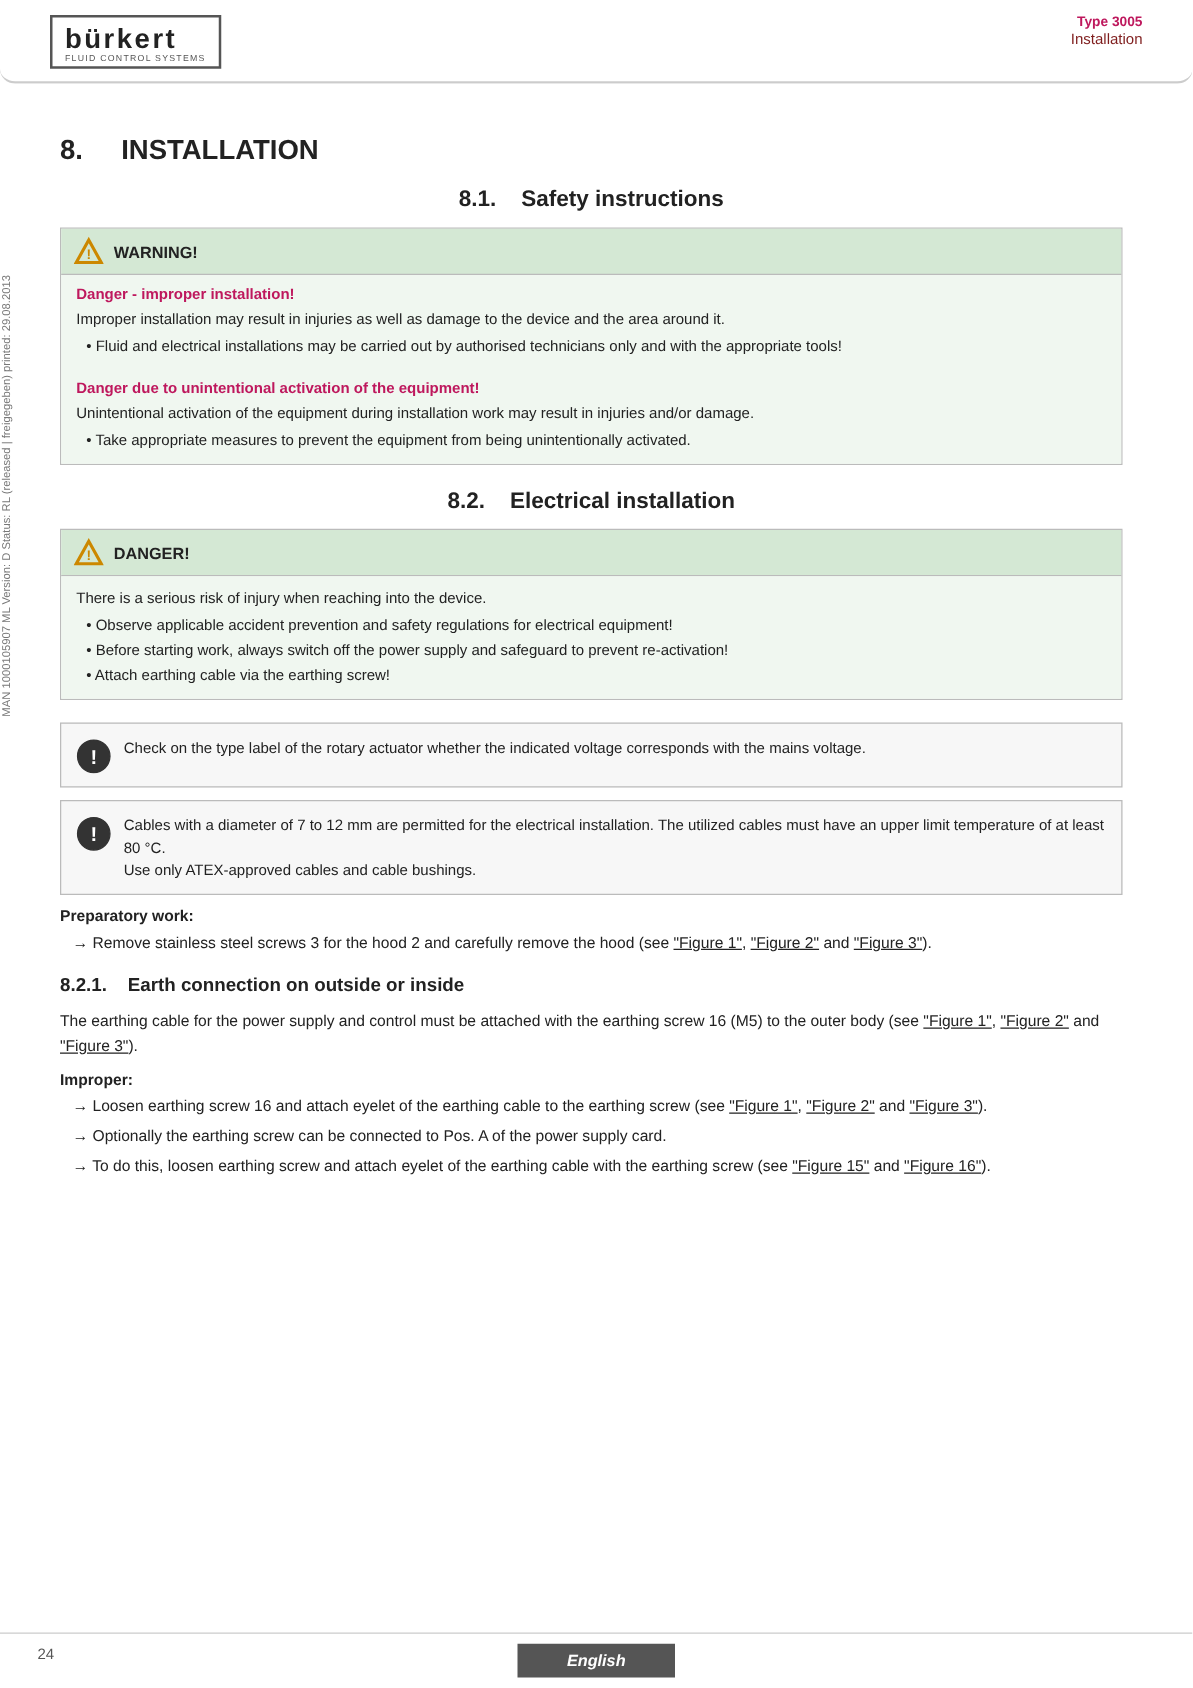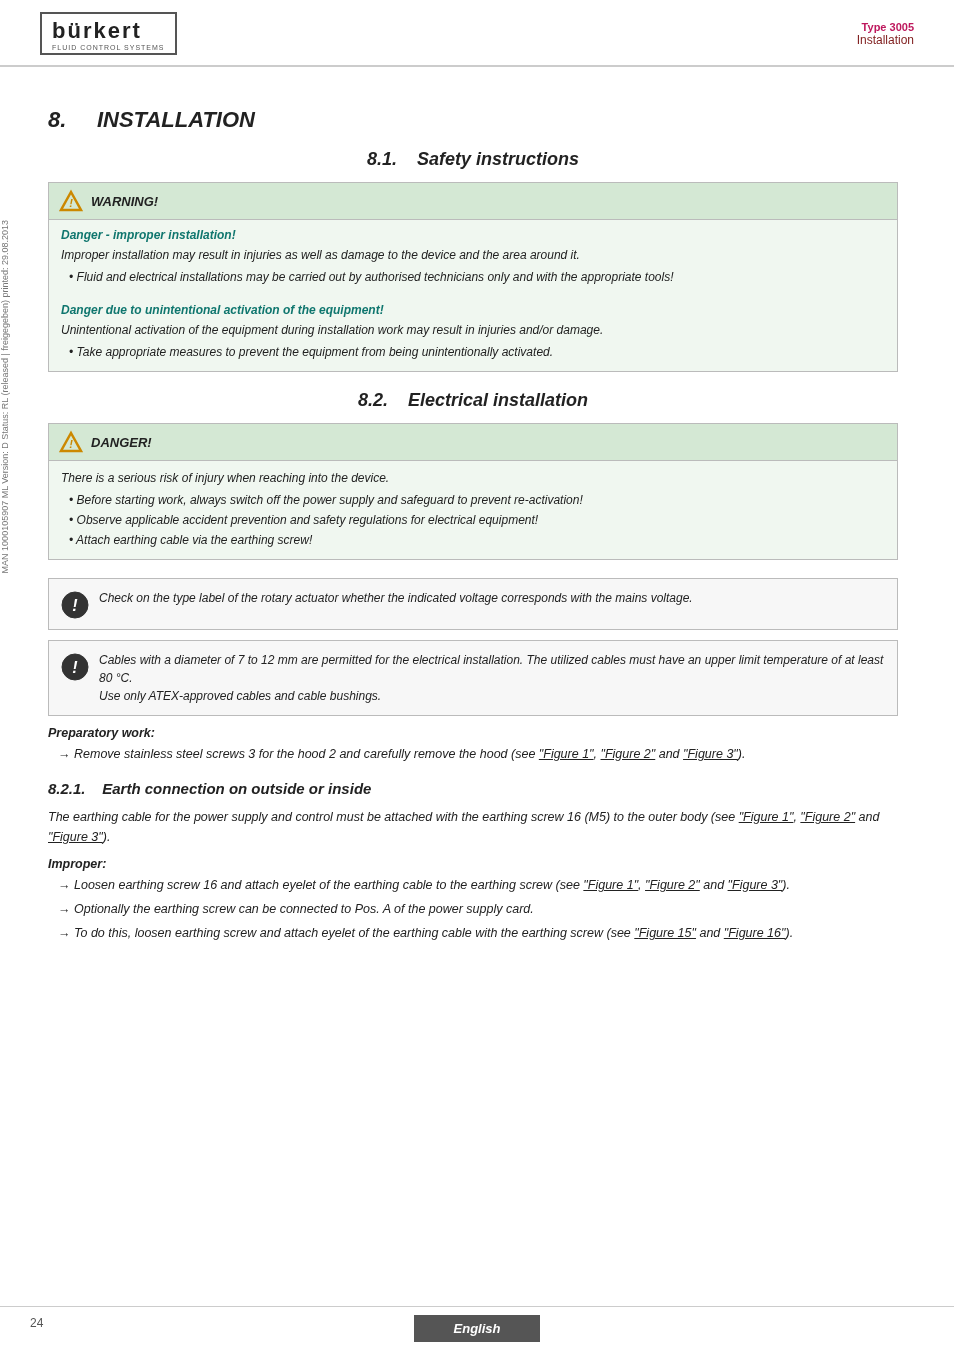--- a/index.html
+++ b/index.html
@@ -9,24 +9,24 @@
       color: #222;
       background: #fff;
       width: 954px;
       min-height: 1350px;
       position: relative;
     }
 
     
     .header {
       display: flex;
-      align-items: center;
       justify-content: space-between;
       padding: 12px 40px 10px 40px;
       border-bottom: 2px solid #ccc;
+      border-radius: 12px;
     }
     .logo-area {
       display: flex;
       flex-direction: column;
       align-items: center;
     }
     .logo-box {
       border: 2px solid #555;
       padding: 4px 10px 2px 10px;
       display: inline-block;
@@ -67,21 +67,20 @@
       font-size: 9px;
       color: #777;
       white-space: nowrap;
       padding-left: 2px;
     }
 
     
     .content {
       padding: 20px 56px 60px 30px;
       margin-left: 18px;
-      font-style: italic;
     }
 
     
     .section-heading {
       font-size: 22px;
       font-weight: bold;
       margin-bottom: 16px;
       margin-top: 20px;
     }
     .subsection-heading {
@@ -118,21 +117,21 @@
       font-size: 13px;
       font-weight: bold;
     }
     .warning-body {
       padding: 8px 12px;
       background: #f0f7f0;
     }
     .warning-subtitle {
       font-weight: bold;
       font-size: 12px;
-      color: #0f766e;
+      color: #be185d;
       margin-bottom: 4px;
     }
     .warning-text {
       font-size: 12px;
       margin-bottom: 4px;
       line-height: 1.5;
     }
     .warning-bullet {
       font-size: 12px;
       margin-left: 8px;
@@ -275,22 +274,22 @@
   <div class="warning-block">
     <div class="warning-header danger-header">
       <svg class="warn-icon" viewBox="0 0 24 24">
         <polygon points="12,3 22,21 2,21" fill="none" stroke="#cc8800" stroke-width="2.5"></polygon>
         <text x="12" y="18" text-anchor="middle" font-size="11" font-weight="bold" fill="#cc8800">!</text>
       </svg>
       <span class="warning-title">DANGER!</span>
     </div>
     <div class="warning-body">
       <div class="warning-text">There is a serious risk of injury when reaching into the device.</div>
+      <div class="warning-bullet">Observe applicable accident prevention and safety regulations for electrical equipment!</div>
       <div class="warning-bullet">Before starting work, always switch off the power supply and safeguard to prevent re-activation!</div>
-      <div class="warning-bullet">Observe applicable accident prevention and safety regulations for electrical equipment!</div>
       <div class="warning-bullet">Attach earthing cable via the earthing screw!</div>
     </div>
   </div>
 
   <div class="notice-block">
     <svg class="notice-icon" viewBox="0 0 28 28">
       <circle cx="14" cy="14" r="13" fill="#333" stroke="#333" stroke-width="1"></circle>
       <text x="14" y="20" text-anchor="middle" font-size="16" font-weight="bold" fill="#fff">!</text>
     </svg>
     <div class="notice-text">Check on the type label of the rotary actuator whether the indicated voltage corresponds with the mains voltage.</div>

